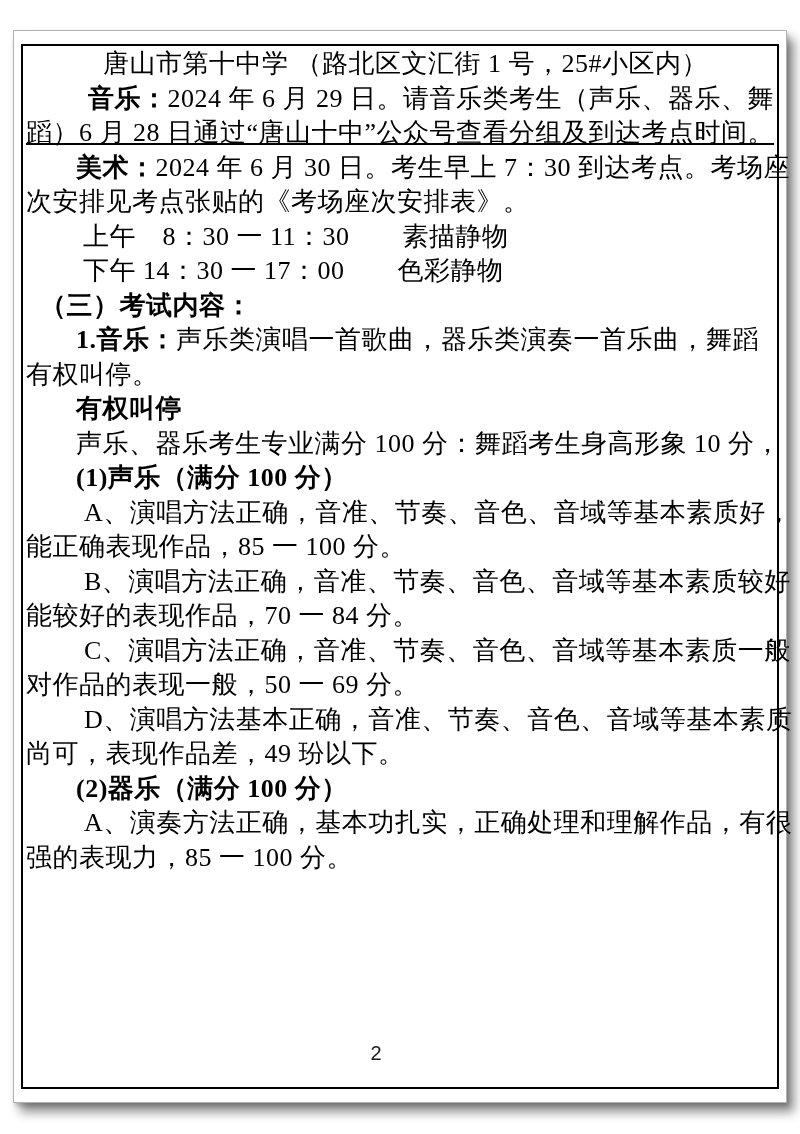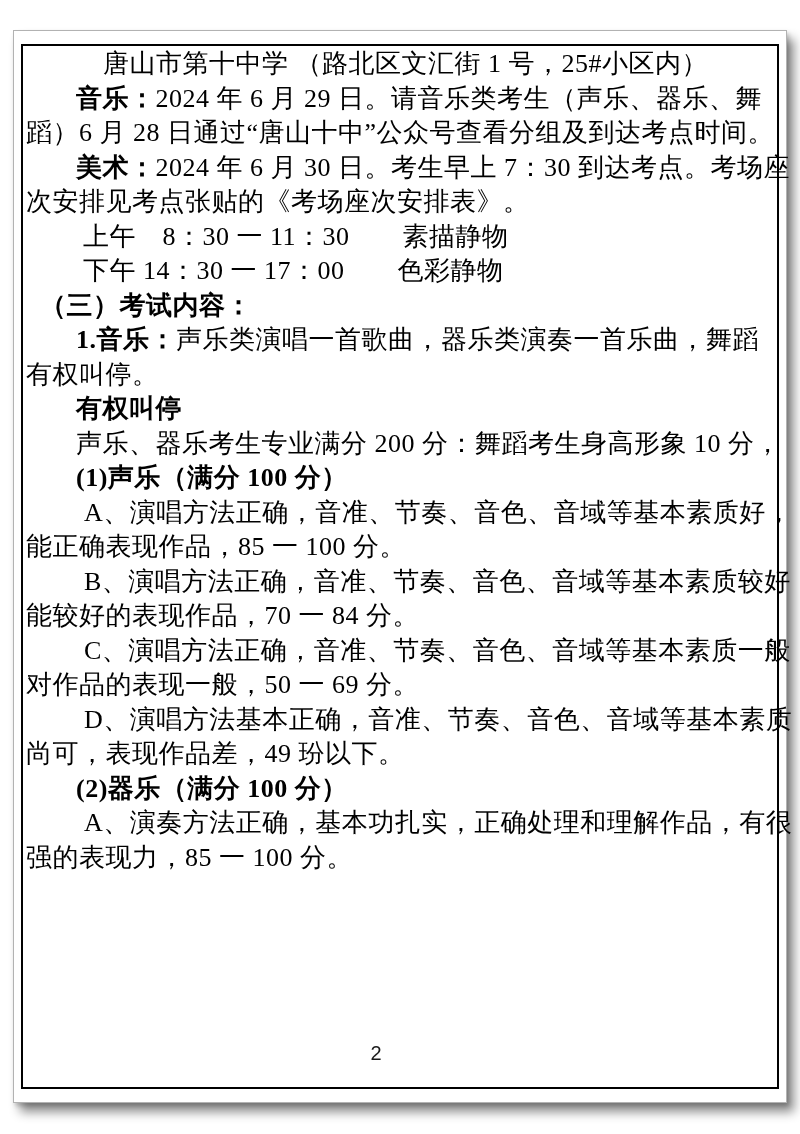--- a/index.html
+++ b/index.html
@@ -66,31 +66,31 @@
   }
 </style>
 </head>
 <body>
 
 <div class="viewer">
   <div class="page">
     <div class="border-frame">
       <div class="content" id="doc-content">
           <div class="line" style="padding-left: 77px;"><span class="seg">唐山市第十中学 （路北区文汇街 1 号，25#小区内）</span></div>
-          <div class="line" style="padding-left: 50px;"><span class="seg-bold">音乐：</span><span class="seg">2024 年 6 月 29 日。请音乐类考生（声乐、器乐、舞</span></div>
-          <div class="line" style="padding-left: 0px;"><span class="seg">蹈）6 月 28 日通过“唐山十中”公众号查看分组及到达考点时间。</span></div>
+          <div class="line" style="padding-left: 50px; text-align: right;"><span class="seg-bold">音乐：</span><span class="seg">2024 年 6 月 29 日。请音乐类考生（声乐、器乐、舞</span></div>
+          <div class="line" style="padding-left: 0px; text-decoration: underline;"><span class="seg">蹈）6 月 28 日通过“唐山十中”公众号查看分组及到达考点时间。</span></div>
           <div class="line" style="padding-left: 50px;"><span class="seg-bold">美术：</span><span class="seg">2024 年 6 月 30 日。考生早上 7：30 到达考点。考场座</span></div>
           <div class="line" style="padding-left: 0px;"><span class="seg">次安排见考点张贴的《考场座次安排表》。</span></div>
           <div class="line" style="padding-left: 57px;"><span class="seg">上午　8：30 一 11：30　　素描静物</span></div>
           <div class="line" style="padding-left: 57px;"><span class="seg">下午 14：30 一 17：00　　色彩静物</span></div>
           <div class="line" style="padding-left: 14px;"><span class="seg-bold">（三）考试内容：</span></div>
           <div class="line" style="padding-left: 50px;"><span class="seg-bold">1.音乐：</span><span class="seg">声乐类演唱一首歌曲，器乐类演奏一首乐曲，舞蹈</span></div>
           <div class="line" style="padding-left: 0px;"><span class="seg">有权叫停。</span></div>
           <div class="line" style="padding-left: 50px;"><span class="seg-bold">有权叫停</span></div>
-          <div class="line" style="padding-left: 50px;"><span class="seg">声乐、器乐考生专业满分 200 分：舞蹈考生身高形象 10 分，</span></div>
+          <div class="line" style="padding-left: 50px;"><span class="seg">声乐、器乐考生专业满分 100 分：舞蹈考生身高形象 10 分，</span></div>
           <div class="line" style="padding-left: 50px;"><span class="seg-bold">(1)声乐（满分 100 分）</span></div>
           <div class="line" style="padding-left: 58px;"><span class="seg">A、演唱方法正确，音准、节奏、音色、音域等基本素质好，</span></div>
           <div class="line" style="padding-left: 0px;"><span class="seg">能正确表现作品，85 一 100 分。</span></div>
           <div class="line" style="padding-left: 58px;"><span class="seg">B、演唱方法正确，音准、节奏、音色、音域等基本素质较好，</span></div>
           <div class="line" style="padding-left: 0px;"><span class="seg">能较好的表现作品，70 一 84 分。</span></div>
           <div class="line" style="padding-left: 58px;"><span class="seg">C、演唱方法正确，音准、节奏、音色、音域等基本素质一般，</span></div>
           <div class="line" style="padding-left: 0px;"><span class="seg">对作品的表现一般，50 一 69 分。</span></div>
           <div class="line" style="padding-left: 58px;"><span class="seg">D、演唱方法基本正确，音准、节奏、音色、音域等基本素质</span></div>
           <div class="line" style="padding-left: 0px;"><span class="seg">尚可，表现作品差，49 玢以下。</span></div>
           <div class="line" style="padding-left: 50px;"><span class="seg-bold">(2)器乐（满分 100 分）</span></div>

